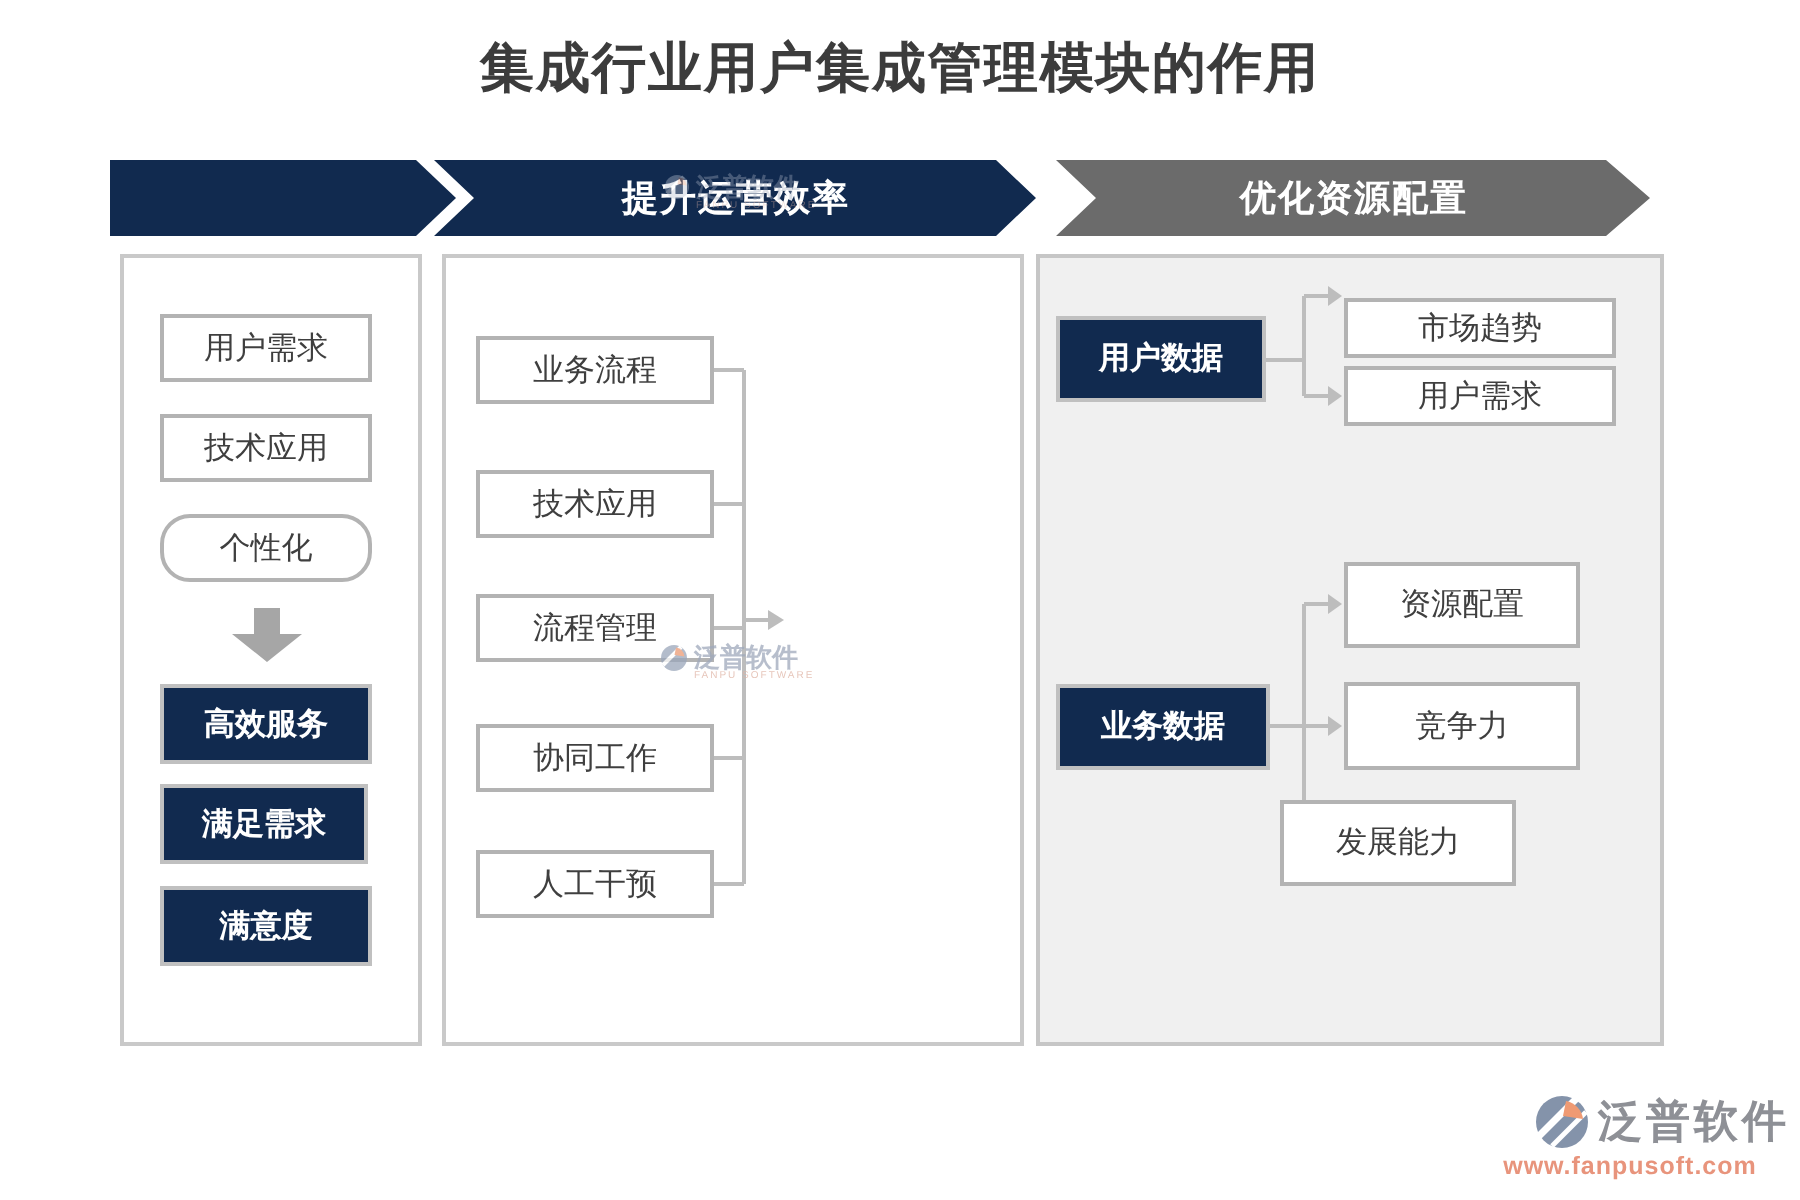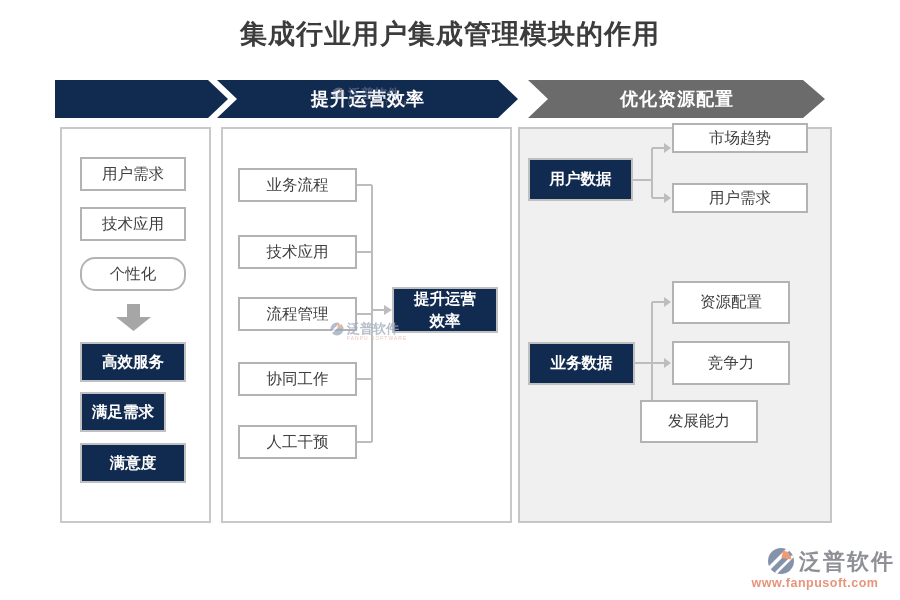--- a/index.html
+++ b/index.html
@@ -82,35 +82,31 @@
     <polygon points="664,417 671,422 664,427" fill="#bdbdbd"></polygon>
   </svg>
 
   <div class="hdr-label" style="left:237px;width:262px;">提升运营效率</div>
   <div class="hdr-label" style="left:548px;width:258px;">优化资源配置</div>
 
   <div class="box" style="left:80px;top:157px;width:106px;height:34px;">用户需求</div>
   <div class="box" style="left:80px;top:207px;width:106px;height:34px;">技术应用</div>
   <div class="box" style="left:80px;top:257px;width:106px;height:34px;border-radius:15px;">个性化</div>
   <div class="box navy" style="left:80px;top:342px;width:106px;height:40px;">高效服务</div>
-  <div class="box navy" style="left:80px;top:392px;width:86px;height:40px;">满足需求</div>
+  <div class="box navy" style="left:80px;top:392px;width:104px;height:40px;">满足需求</div>
   <div class="box navy" style="left:80px;top:443px;width:106px;height:40px;">满意度</div>
 
   <div class="box" style="left:238px;top:168px;width:119px;height:34px;">业务流程</div>
   <div class="box" style="left:238px;top:235px;width:119px;height:34px;">技术应用</div>
   <div class="box" style="left:238px;top:297px;width:119px;height:34px;">流程管理</div>
   <div class="box" style="left:238px;top:362px;width:119px;height:34px;">协同工作</div>
   <div class="box" style="left:238px;top:425px;width:119px;height:34px;">人工干预</div>
-  <div class="box navy result" style="left:392px;top:287px;width:106px;height:46px;">
-    <span>提升运营</span>
-    <span>效率</span>
-  </div>
 
   <div class="box navy" style="left:528px;top:158px;width:105px;height:43px;">用户数据</div>
-  <div class="box" style="left:672px;top:123px;width:136px;height:30px;">市场趋势</div>
+  <div class="box" style="left:672px;top:149px;width:136px;height:30px;">市场趋势</div>
   <div class="box" style="left:672px;top:183px;width:136px;height:30px;">用户需求</div>
 
   <div class="box navy" style="left:528px;top:342px;width:107px;height:43px;">业务数据</div>
   <div class="box" style="left:672px;top:281px;width:118px;height:43px;">资源配置</div>
   <div class="box" style="left:672px;top:341px;width:118px;height:44px;">竞争力</div>
   <div class="box" style="left:640px;top:400px;width:118px;height:43px;">发展能力</div>
 
   <div class="wm on-header" style="left:332px;top:87px;">
     <svg width="13" height="13" viewBox="0 0 28 28">
       <circle cx="14" cy="14" r="13" fill="#b9c2d2"></circle>

